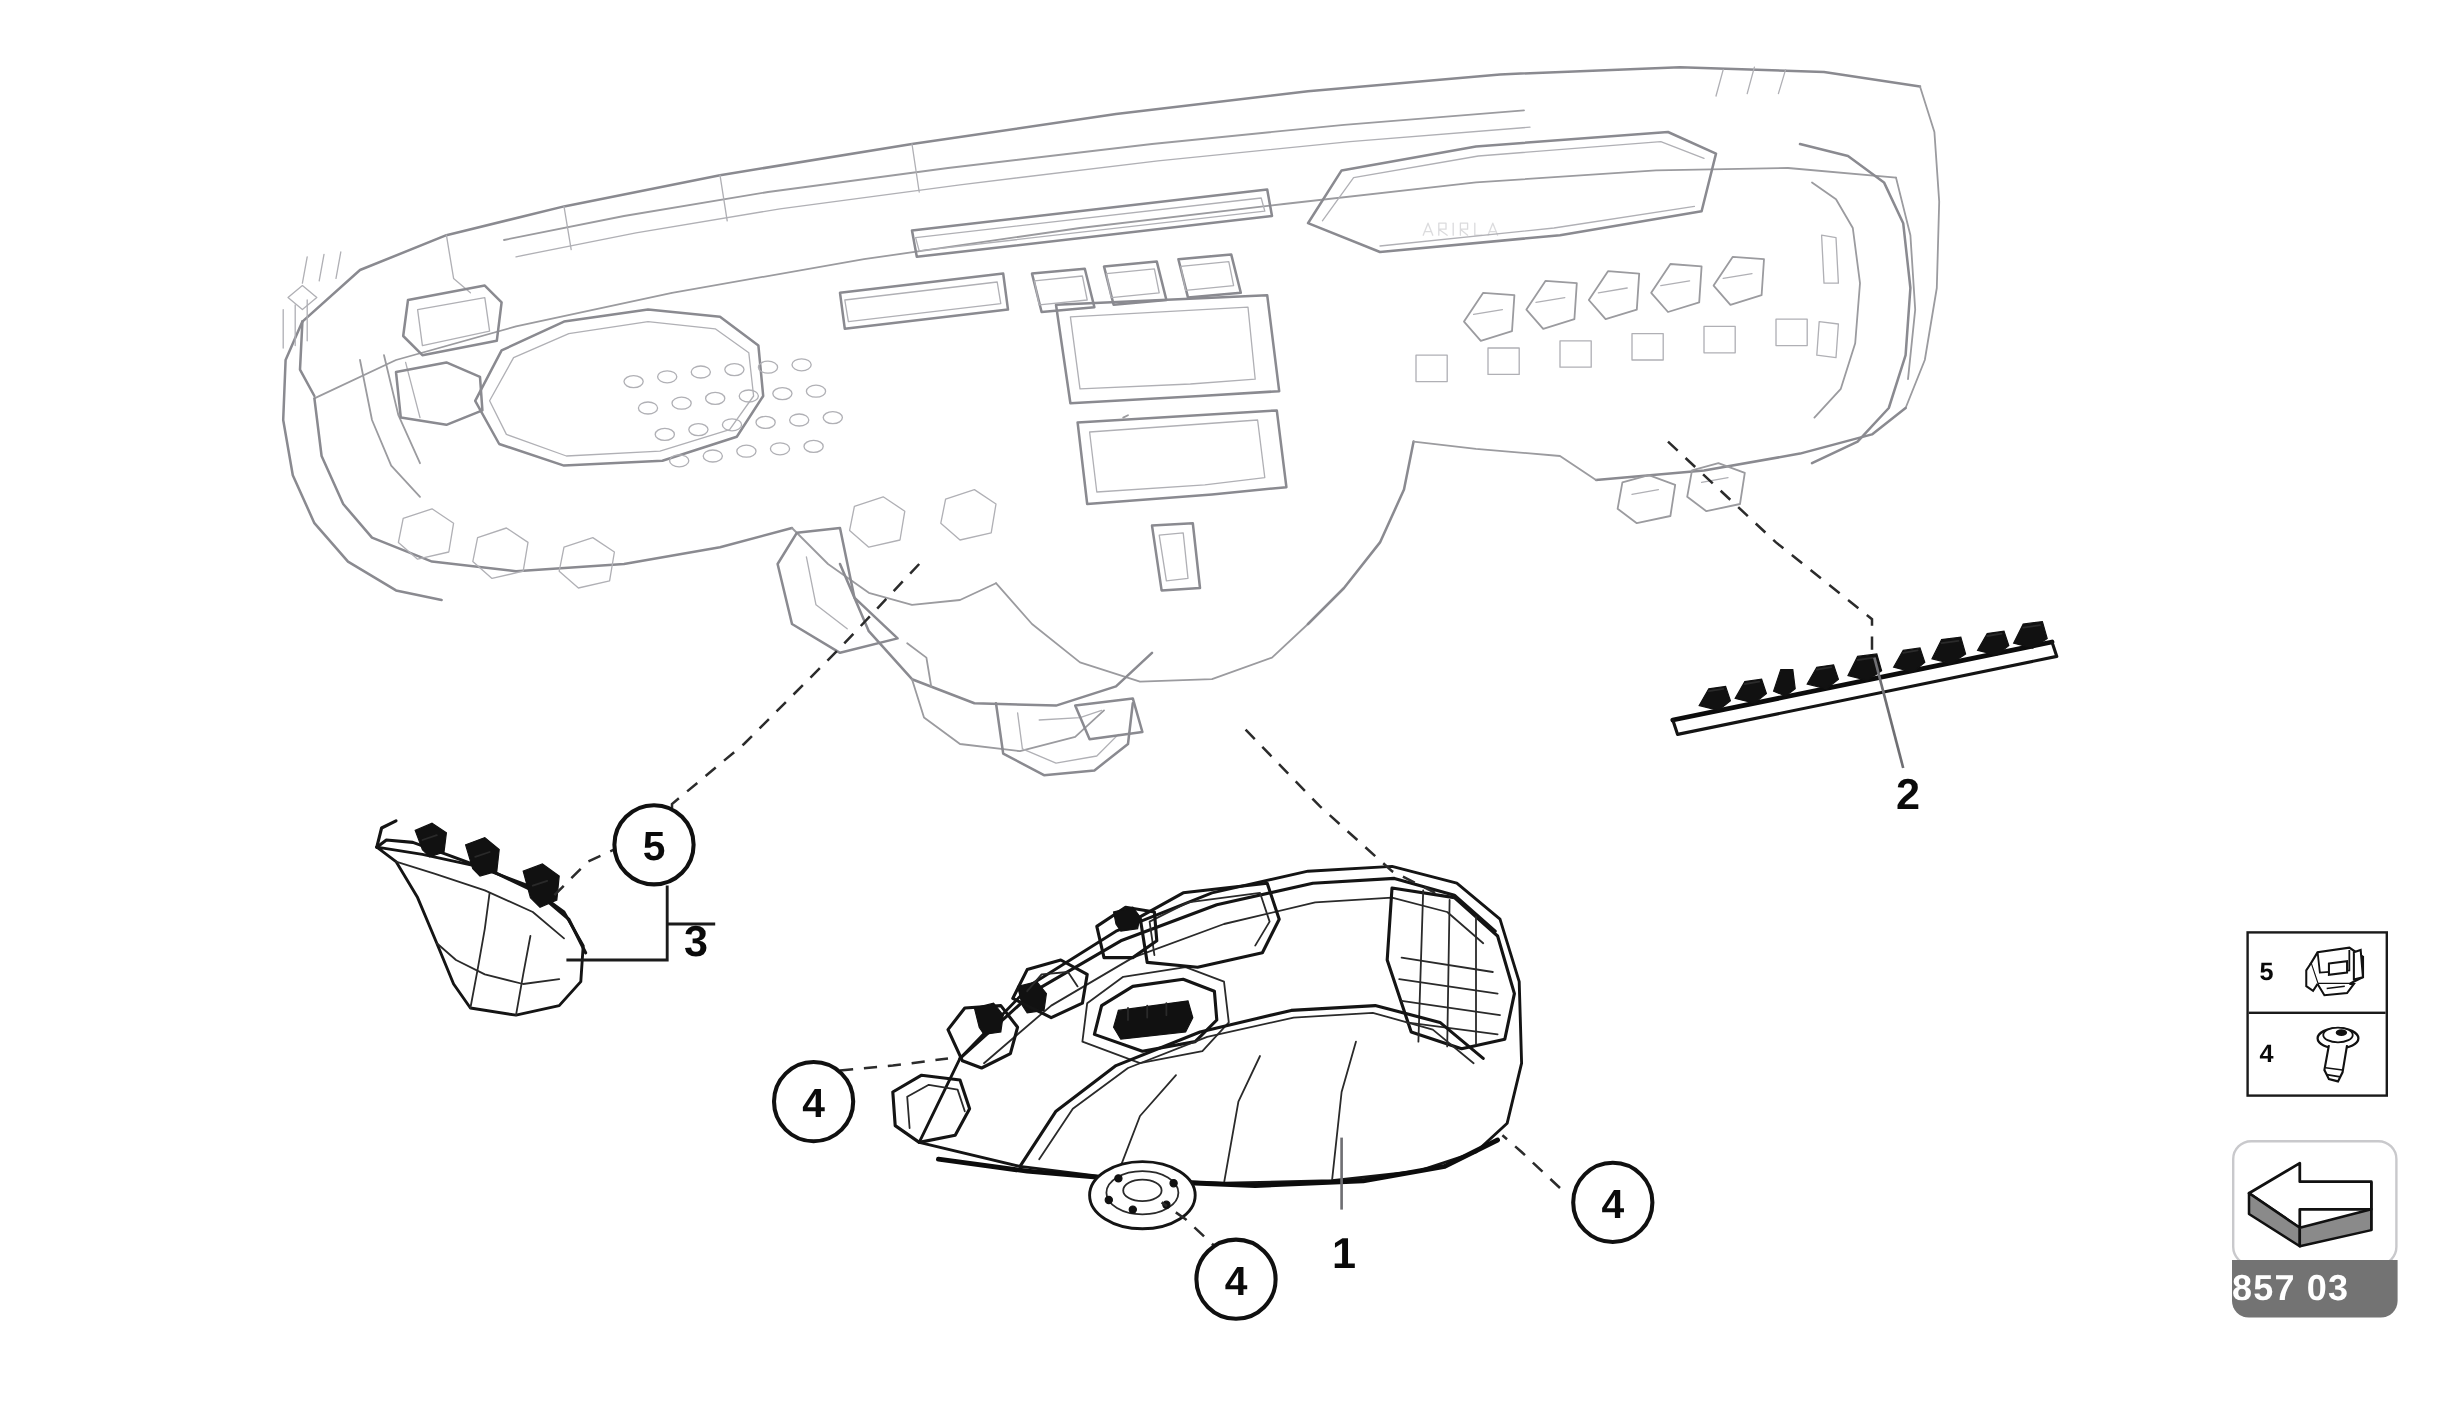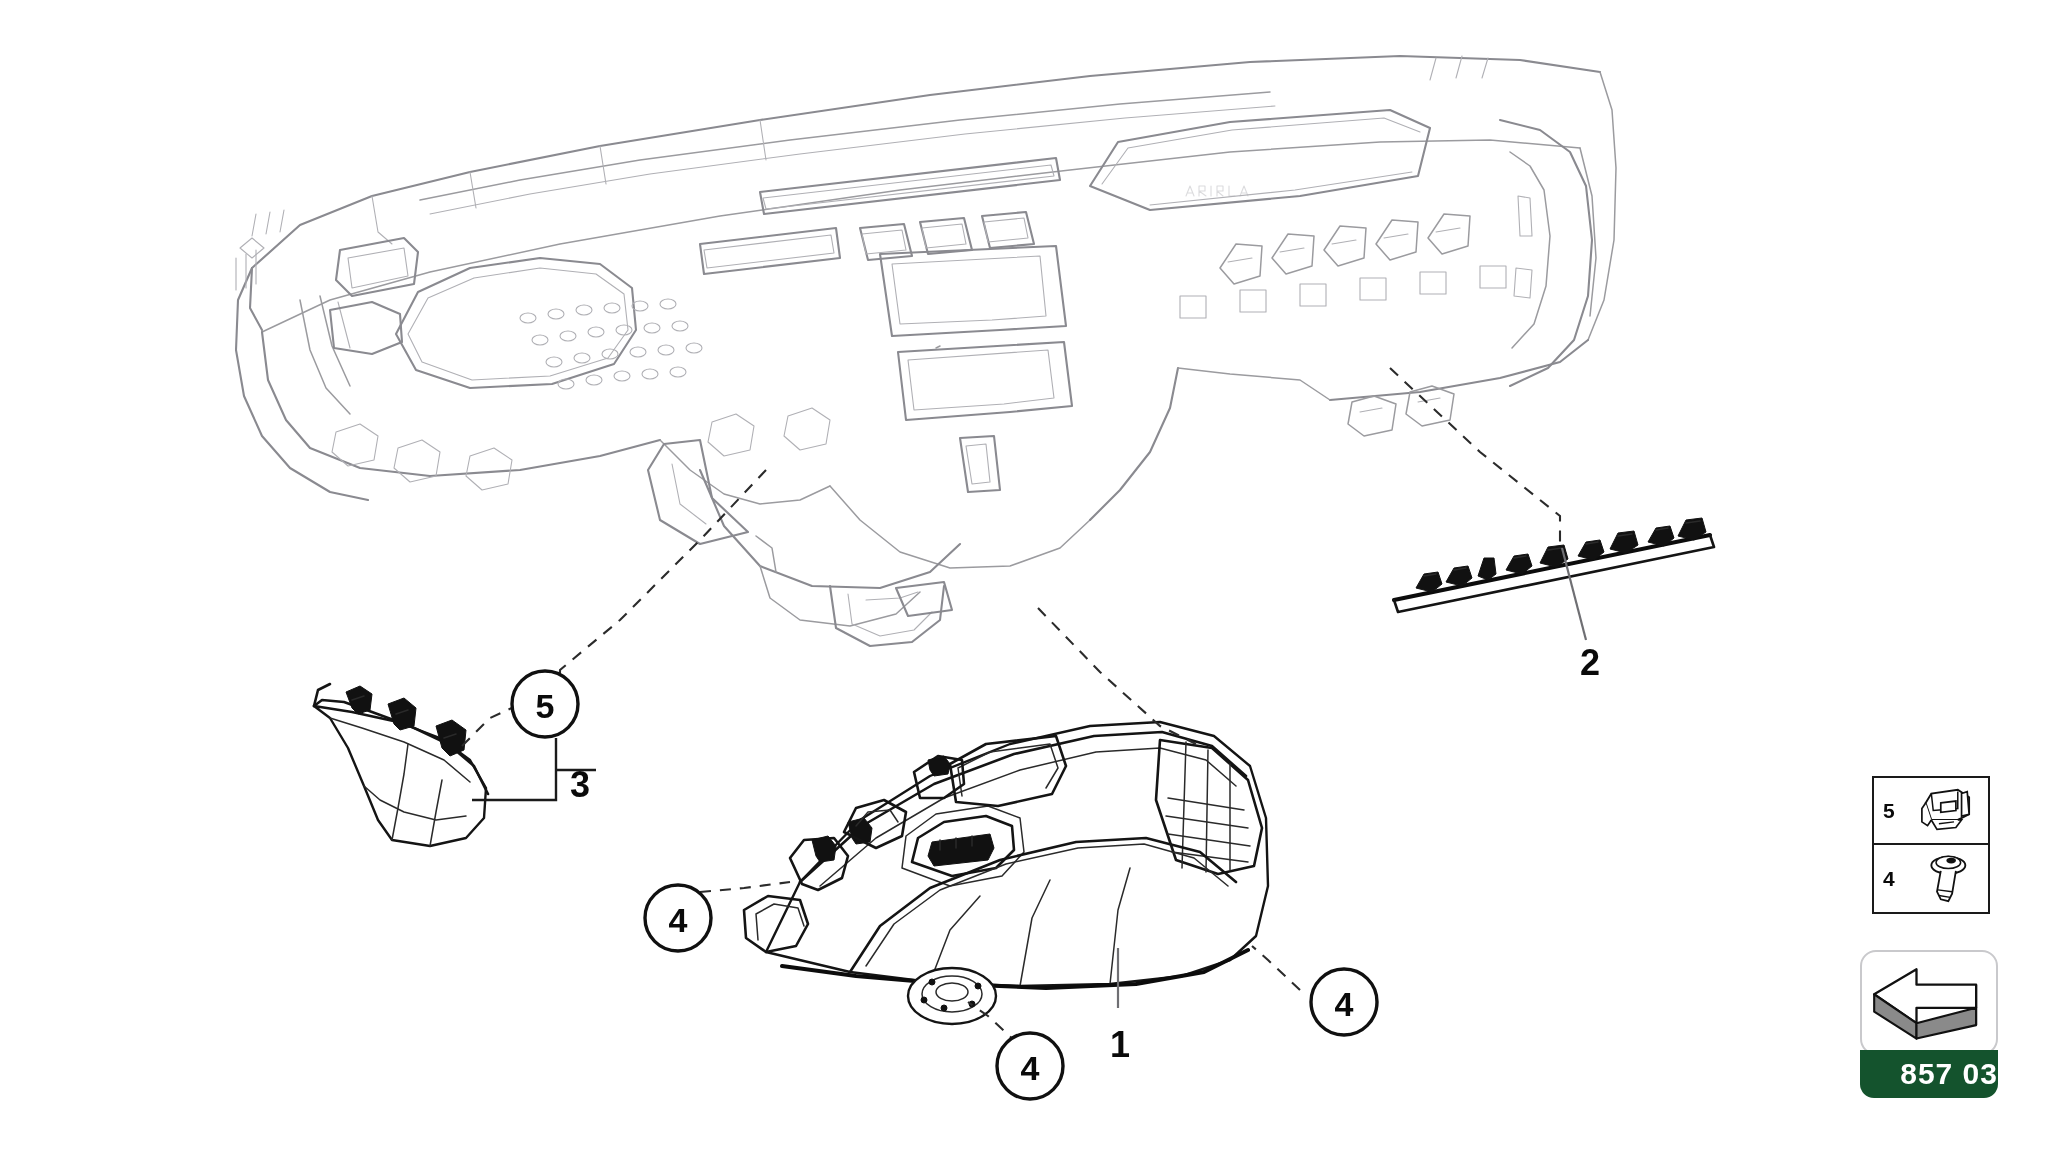--- a/index.html
+++ b/index.html
@@ -37,22 +37,22 @@
   .legrow{height:50%;box-sizing:border-box;display:flex;align-items:center;position:relative;}
   .legrow.top{border-bottom:2px solid #1a1a1a;}
   .legnum{font-weight:bold;font-size:21px;color:#0a0a0a;margin-left:9px;width:20px;}
   .legart{flex:1;height:100%;position:relative;}
   .legart svg{position:absolute;left:0;top:0;width:100%;height:100%;}
 
   #arrowbox{position:absolute;left:1860px;top:950px;width:138px;height:105px;
             background:#fff;border:2px solid #c9c9cc;border-radius:16px;box-sizing:border-box;overflow:hidden;}
   #arrowbox svg{position:absolute;left:0;top:0;width:100%;height:100%;}
   #codebar{position:absolute;left:1860px;top:1050px;width:138px;height:48px;
-           background:#14532d;border-radius:0 0 14px 14px;
-           display:flex;align-items:center;justify-content:flex-end;}
+           background:#737373;border-radius:0 0 14px 14px;
+           display:flex;align-items:center;justify-content:flex-start;}
   #codebar span{color:#fff;font-weight:bold;font-size:30px;letter-spacing:1px;}
 </style>
 </head>
 <body>
 
 <div id="sheet">
 
   <svg class="layer" viewBox="0 0 2048 1174">
 
     <path class="ghost-th" d="M252,268 L300,225 L372,196 L470,172 L600,146 L760,120 L930,95 L1090,76 L1250,62 L1400,56 L1520,60 L1600,72"></path>

